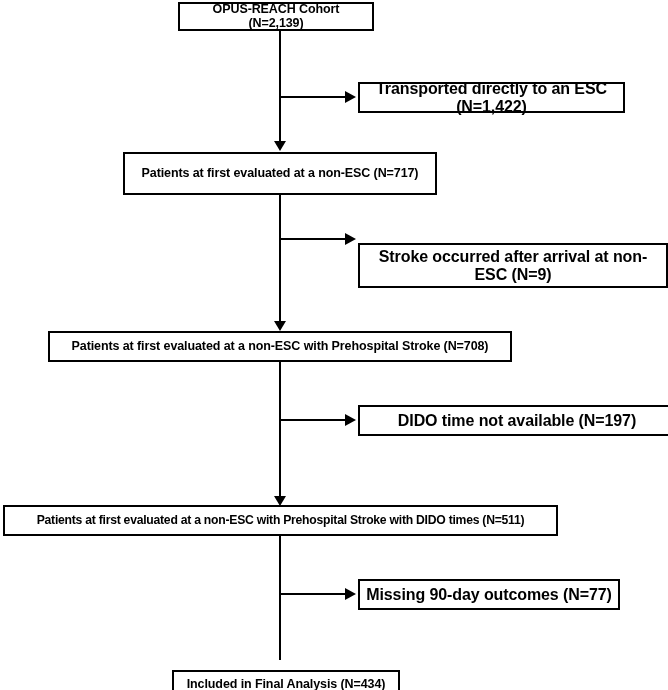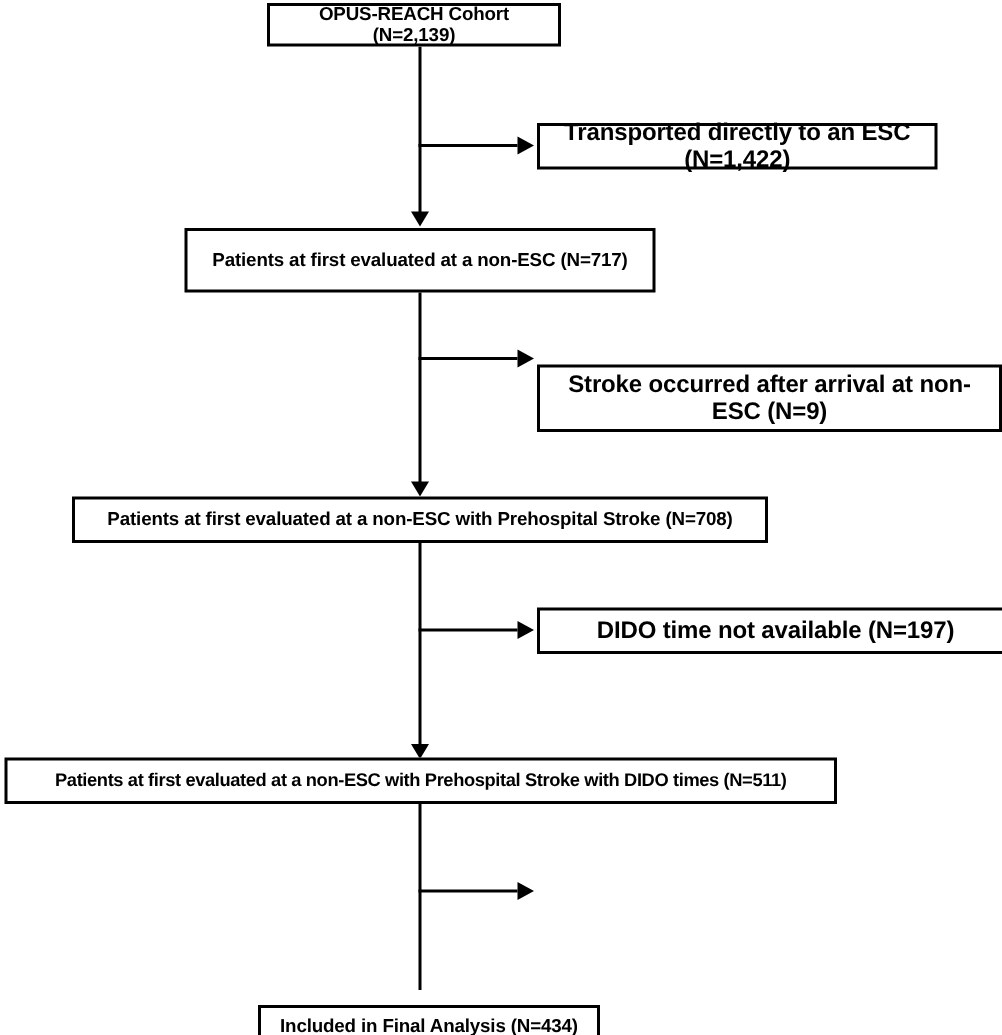--- a/index.html
+++ b/index.html
@@ -105,16 +105,17 @@
 
   <div class="node side" style="left:358px; top:405px; width:318px; height:31px;">DIDO time not available (N=197)</div>
 
   <div class="node main wide" style="left:3px; top:505px; width:555px; height:31px;">Patients at first evaluated at a non-ESC with Prehospital Stroke with DIDO times (N=511)</div>
 
   <div class="vline" style="left:279px; top:536px; height:124px;"></div>
 
   <div class="hline" style="left:279px; top:593px; width:66px;"></div>
   <div class="arrow-right" style="left:345px; top:588px;"></div>
 
+  <div class="node side" style="left:358px; top:579px; width:262px; height:31px;">Missing 90-day outcomes (N=77)</div>
 
   <div class="node main" style="left:172px; top:660px; width:228px; height:29px;margin-top:10px;">Included in Final Analysis (N=434)</div>
 
 </div>
 
 </body></html>

